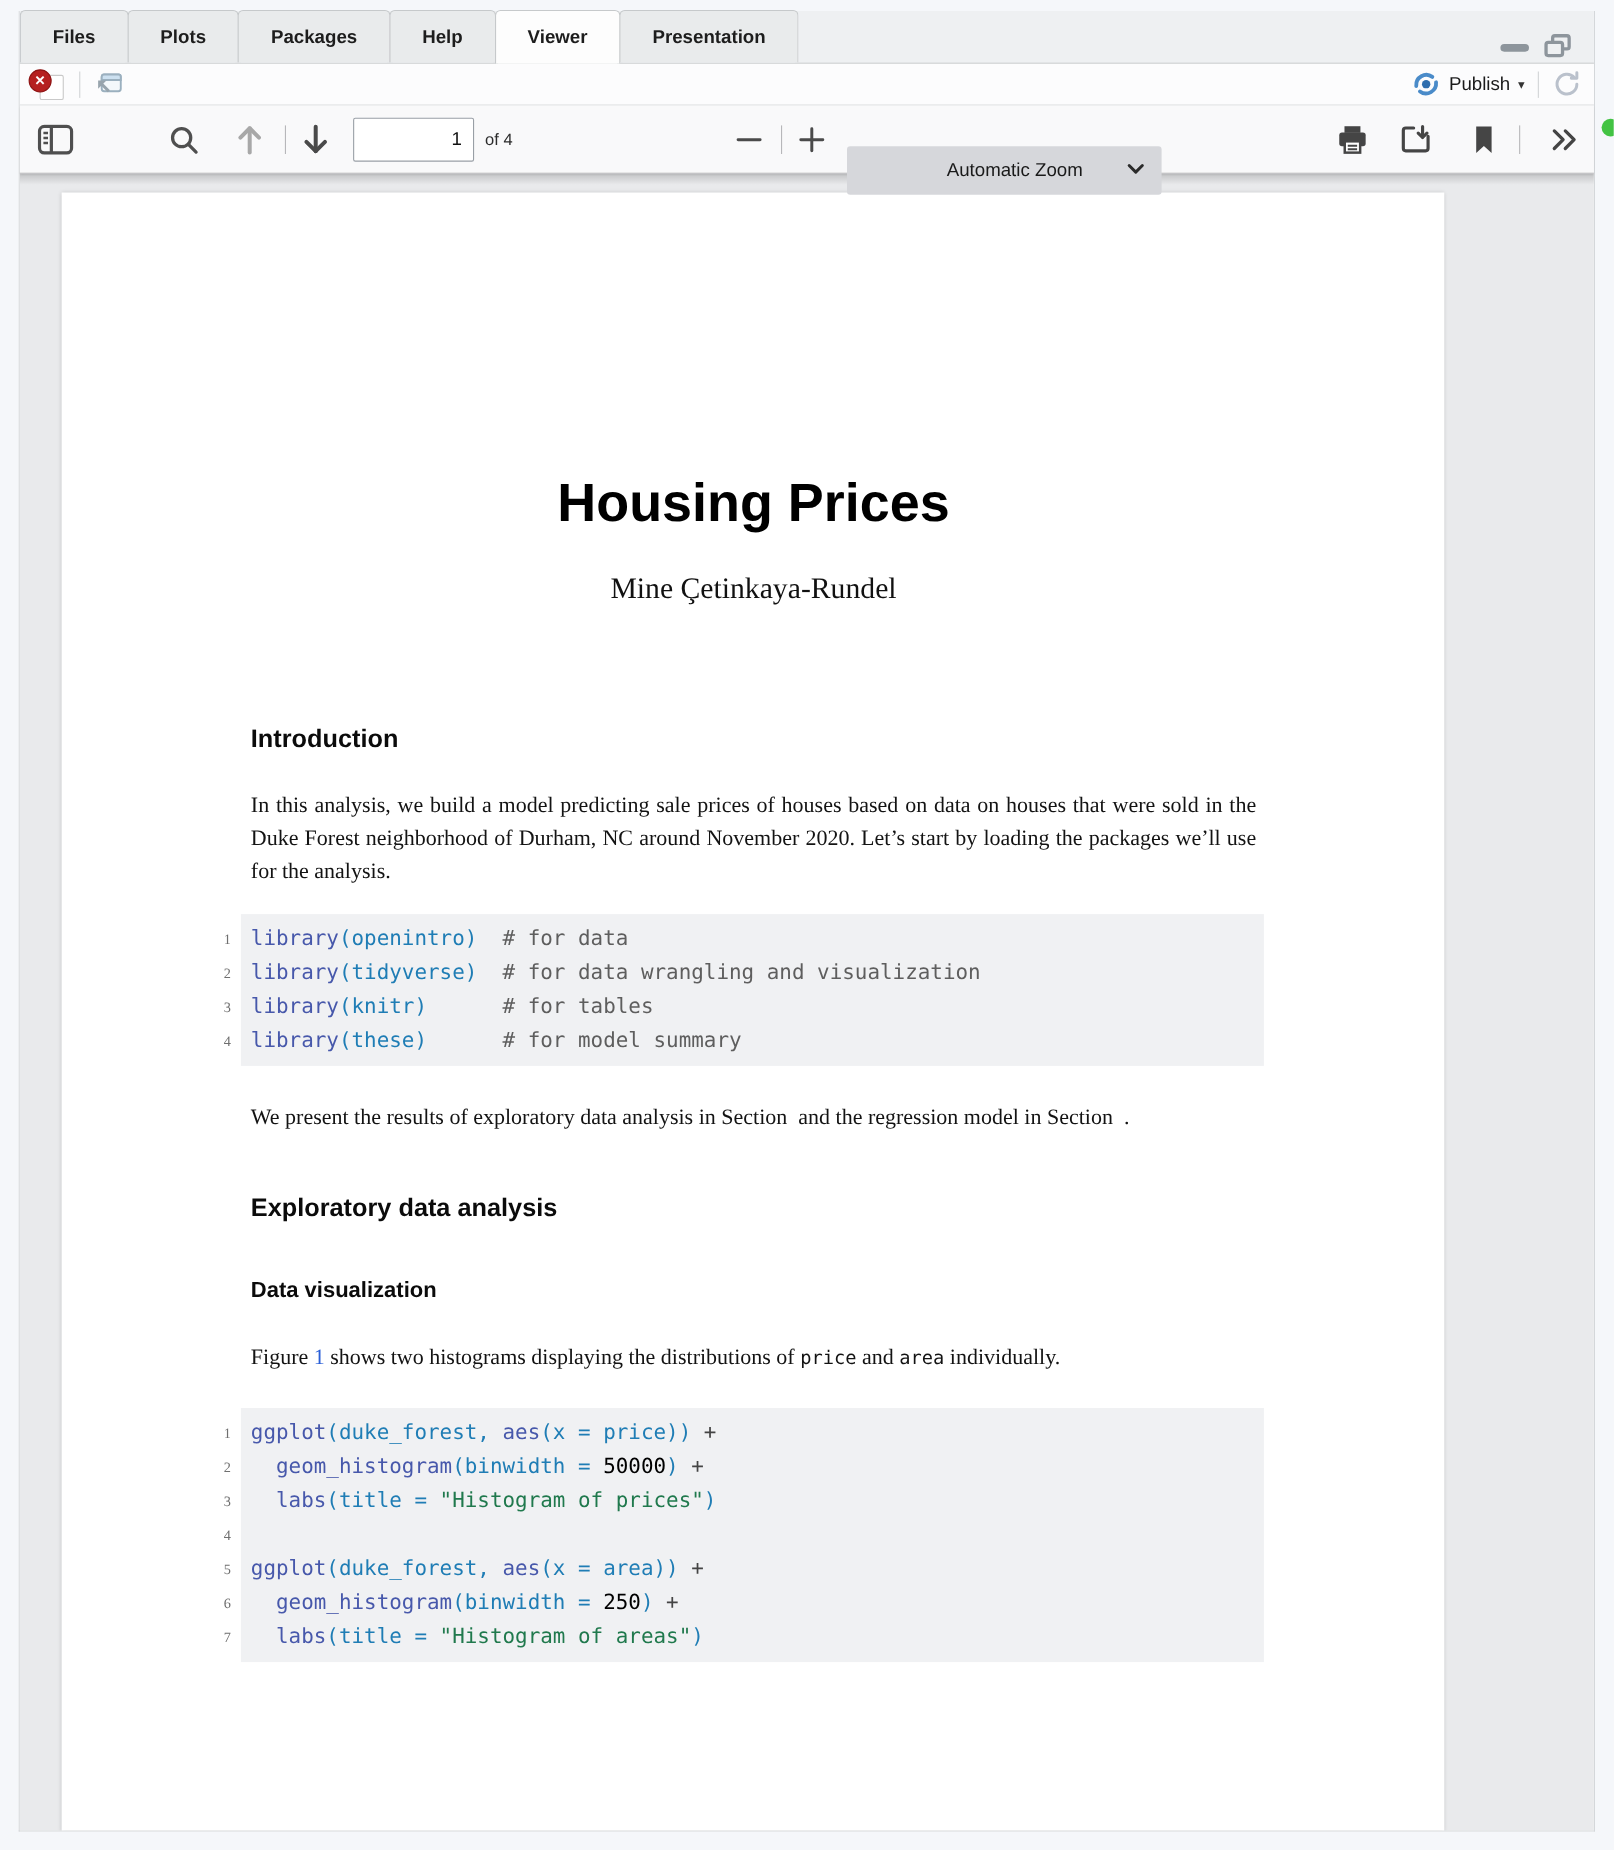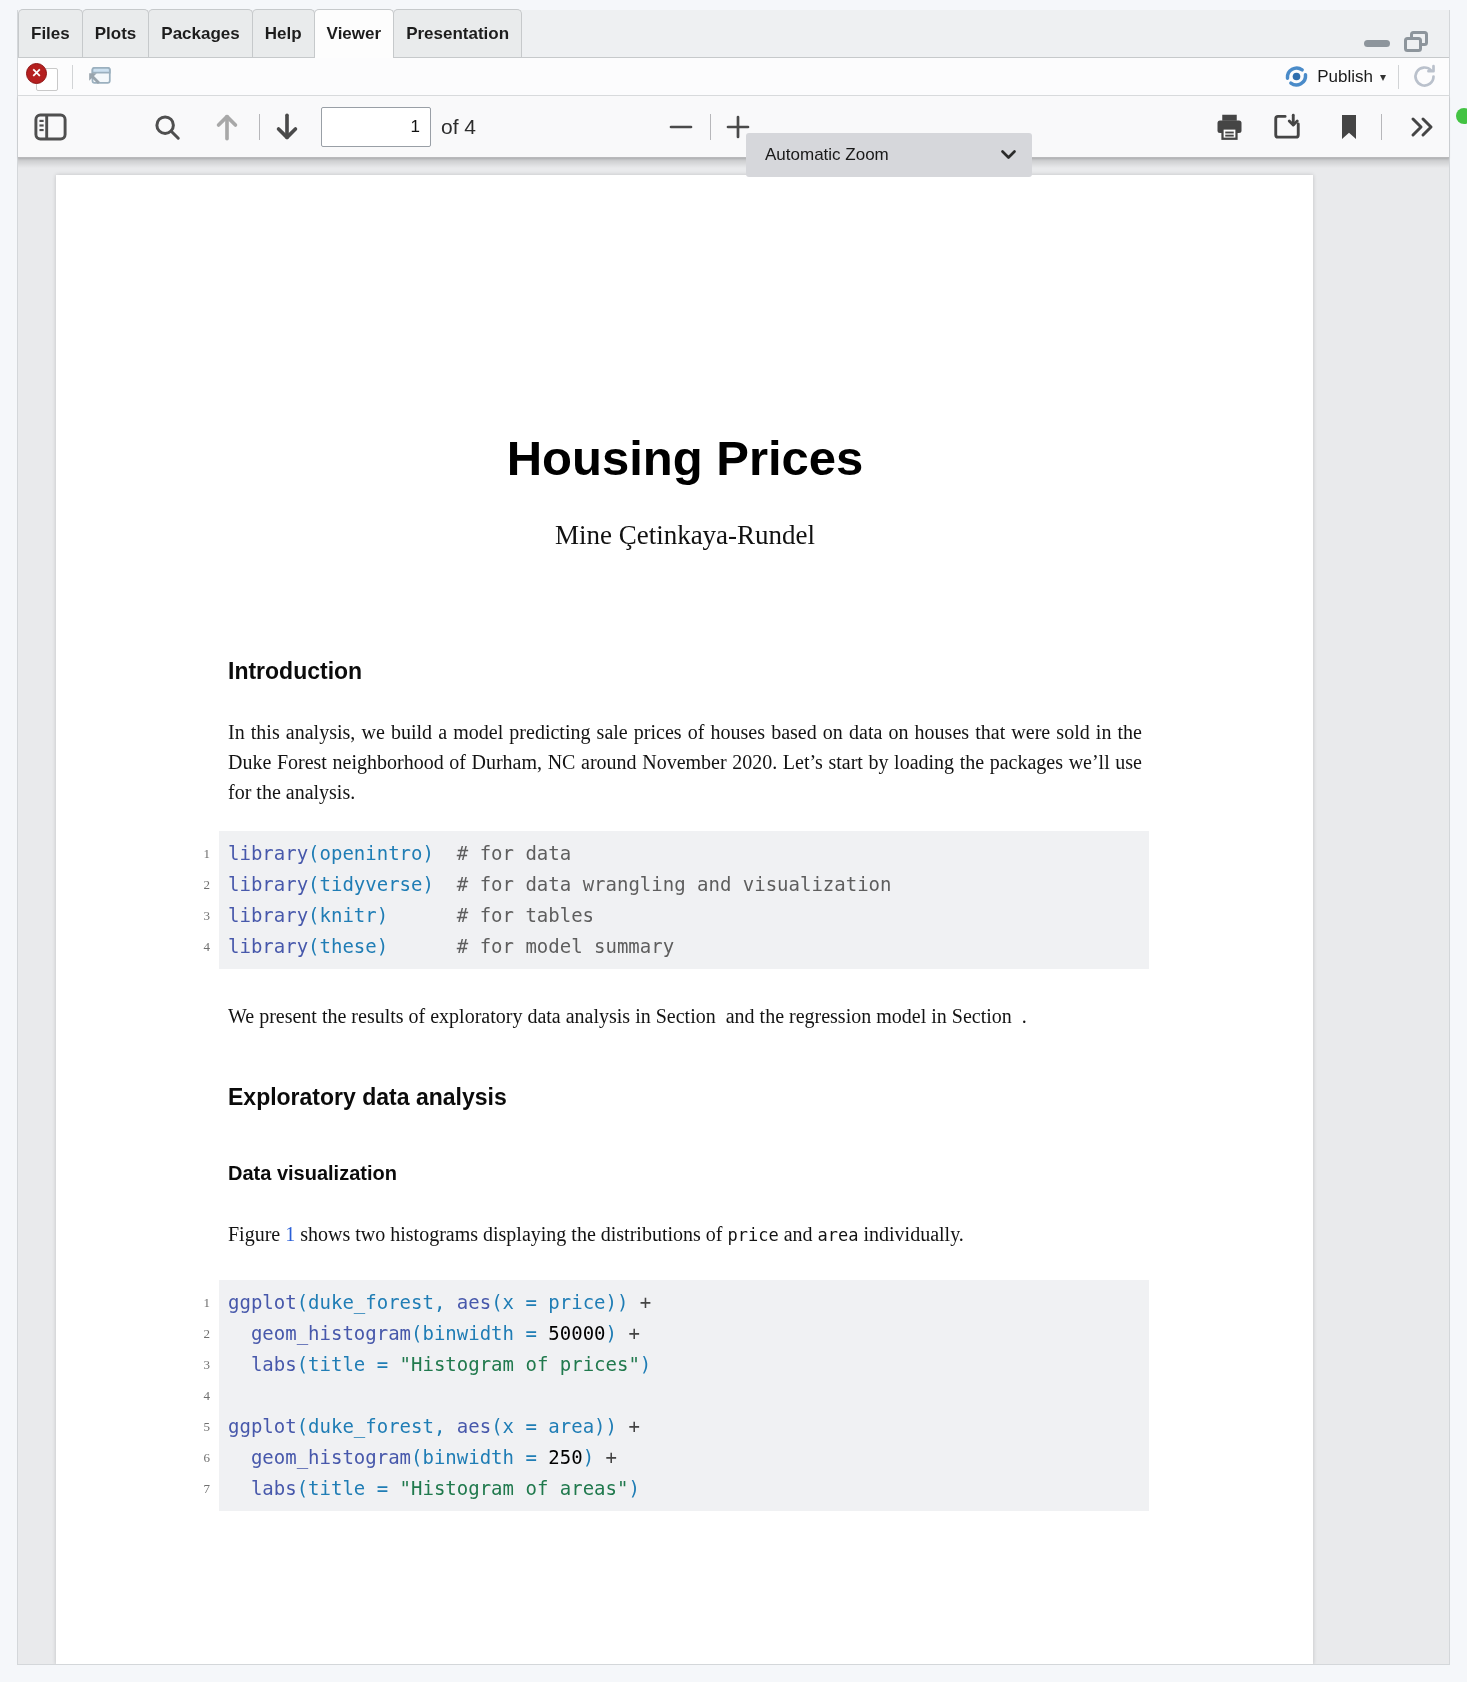--- a/index.html
+++ b/index.html
@@ -7,21 +7,21 @@
               font-family:"Liberation Sans", sans-serif; }
 
   .window { width:1467px; height:1682px; padding:10px 17px 17px 17px; }
   .pane   { width:1433px; height:1655px; display:flex; flex-direction:column;
             border-left:1px solid #d4d7da; border-right:1px solid #d4d7da;
             border-bottom:1px solid #d4d7da; background:#fff; }
 
   
   .tabbar { height:48px; background:#eef0f2; border-bottom:1px solid #c6c9cb;
             display:flex; align-items:flex-end; position:relative; flex:0 0 auto; }
-  .tab { display:flex; align-items:center; height:48px; padding:0 12px;
+  .tab { display:flex; align-items:center; height:48px; padding:0 29px;
          font-size:17px; font-weight:700; color:#1d1d1d; background:#e9ebec;
          border:1px solid #c6c9cb; border-bottom:none; border-radius:5px 5px 0 0;
          margin-right:-1px; cursor:default; }
   .tab.active { background:#fdfdfd; height:49px; margin-bottom:-1px; position:relative; z-index:3; }
   .win-controls { position:absolute; right:20px; top:20px; display:flex; gap:12px; align-items:center; }
 
   
   .toolbar2 { height:38px; background:#fcfcfd; border-bottom:1px solid #dadcde;
               display:flex; align-items:center; padding:0 11px 0 8px; flex:0 0 auto;
               position:relative; z-index:2; }
@@ -39,21 +39,21 @@
 
   
   .pdfbar { height:62px; background:#f9f9fa; border-bottom:1px solid #b9b9bb;
             position:relative; flex:0 0 auto; z-index:2;
             box-shadow:0 1px 2px rgba(0,0,0,0.12); }
   .pi { position:absolute; top:50%; transform:translateY(-50%); display:flex; align-items:center; }
   .pdf-sep { width:1px; height:26px; background:#b7b7ba; }
   .page-input { width:110px; height:40px; border:1px solid #999fa6; border-radius:2px;
                 background:#fff; text-align:right; padding-right:10px; font-size:17px;
                 color:#111; font-family:"Liberation Sans",sans-serif; }
-  .of-label { font-size:21px; color:#2c2c2c; }
+  .of-label { font-size:15px; color:#2c2c2c; }
   .zoom-select { width:286px; height:44px; background:#d6d7db; border-radius:3px;
                  display:flex; align-items:center; padding-left:19px; position:relative; }
   .zoom-select .zs-label { font-size:17px; color:#191919; }
   .zoom-select .zs-chev { position:absolute; right:15px; top:50%; transform:translateY(-50%); }
   .sidebar-btn { position:relative; }
   .green-dot { position:absolute; top:-5px; right:-7px; width:16px; height:16px;
                border-radius:50%; background:#43c343; }
 
   
   .viewerbody { flex:1 1 auto; background:#e9eaec; position:relative; overflow:hidden; }
@@ -204,21 +204,21 @@
           </svg>
       </span>
       <span class="pi pdf-sep" style="left:692px;"></span>
       <span class="pi" style="left:707px;">
         <svg width="26" height="26" viewBox="0 0 26 26" stroke="#4a4a4a" stroke-width="2.7" stroke-linecap="round">
           <line x1="3" y1="13" x2="23" y2="13"></line>
             <line x1="13" y1="3" x2="13" y2="23"></line>
         </svg>
       </span>
 
-      <span class="pi zoom-select" style="left:728px;">
+      <span class="pi zoom-select" style="left:752px;justify-content:center;">
         <span class="zs-label">Automatic Zoom</span>
         <span class="zs-chev">
           <svg width="17" height="11" viewBox="0 0 17 11">
               <path d="M2.5 2.5l6 6 6-6" stroke="#2b2b2b" stroke-width="2.7" fill="none" stroke-linecap="round" stroke-linejoin="round"></path>
             </svg>
         </span>
       </span>
 
       <span class="pi" style="left:1196px;">
         <svg width="31" height="30" viewBox="0 0 24 24">

